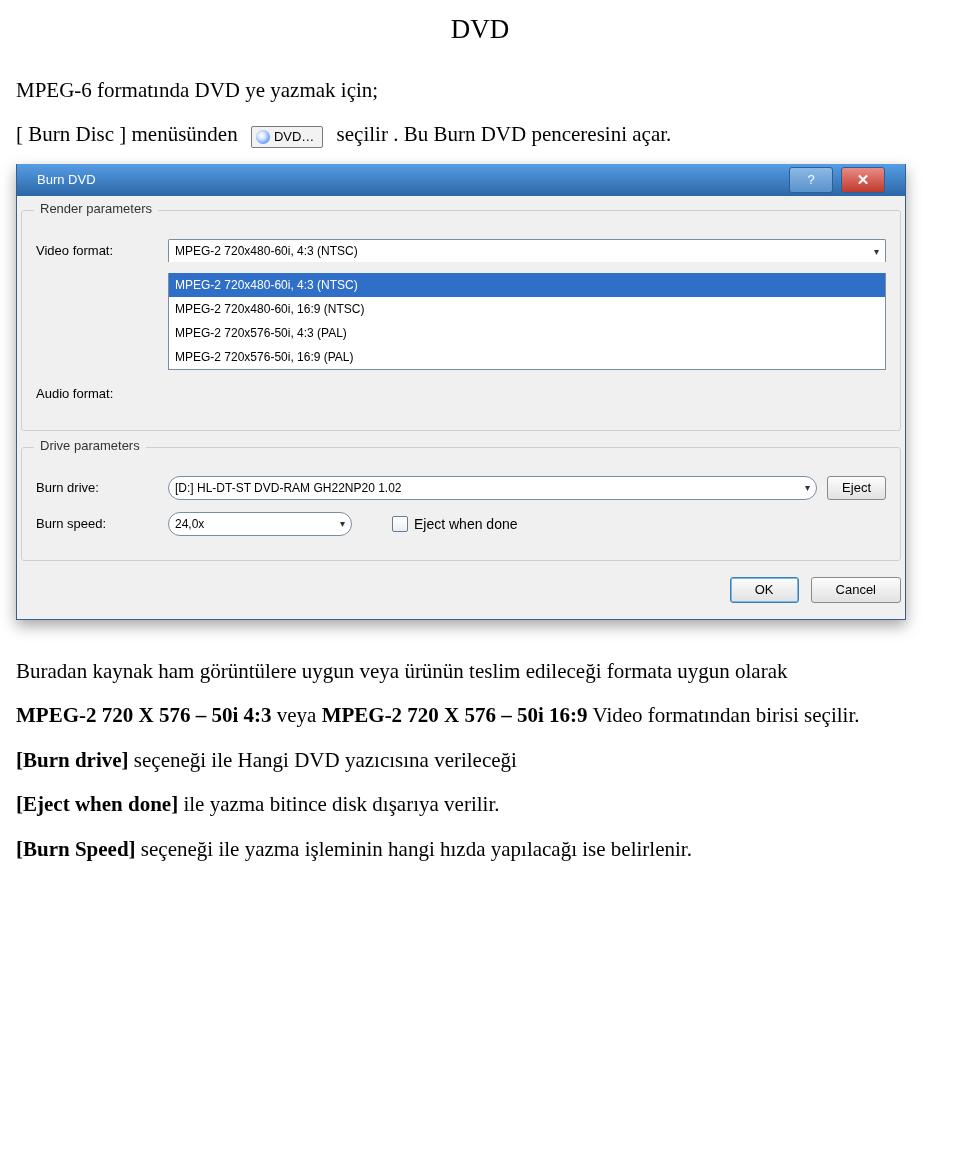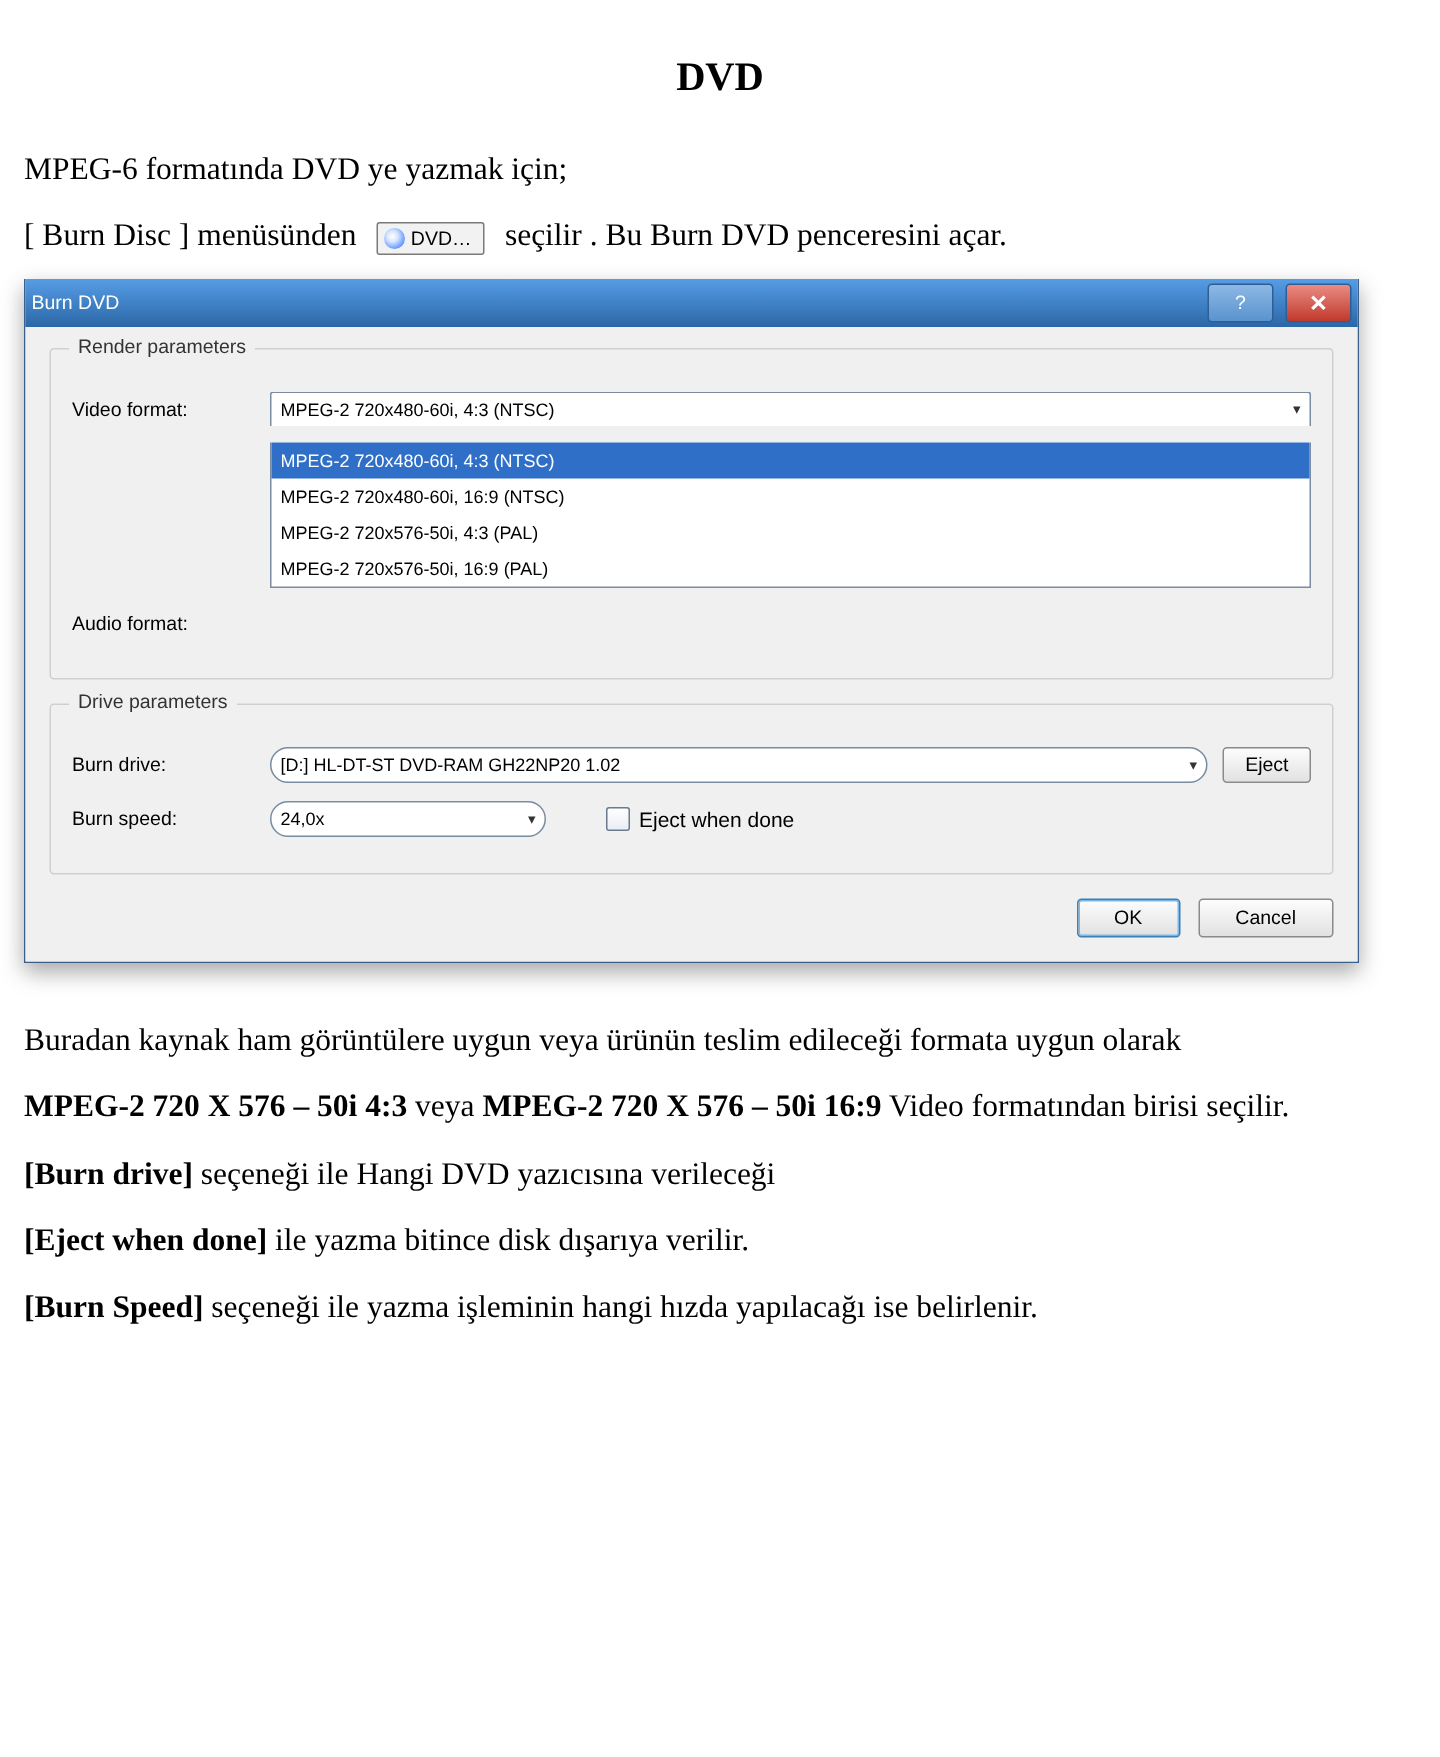--- a/index.html
+++ b/index.html
@@ -1,30 +1,30 @@
 <!DOCTYPE html>
 <html><head>
 <meta charset="utf-8">
 <style>
   html,body{margin:0;padding:0;background:#fff;color:#000;font-family:"Times New Roman",serif}
   .page{width:960px;margin:0 auto;padding:10px 16px 40px;box-sizing:border-box}
-  .title{text-align:center;font-size:27px;font-weight:bold;margin:26px 0 30px}
+  .title{text-align:center;font-size:27px;font-weight:normal;margin:4px 0 30px}
   .para{font-size:21px;line-height:1.45;margin:0 0 14px}
   .bold{font-weight:bold}
   .inline-chip{display:inline-block;vertical-align:middle;margin:0 8px;border:1px solid #7a7a7a;background:#f2f2f2;padding:2px 8px 2px 4px;font-family:"Segoe UI",Tahoma,Arial,sans-serif;font-size:13px;line-height:16px;border-radius:2px}
   .chip-icon{display:inline-block;width:14px;height:14px;border-radius:50%;background:radial-gradient(circle at 40% 40%,#fff,#d9e6ff 30%,#6a9cff 70%,#2b5fc5);vertical-align:middle;margin-right:4px}
   .screenshot{width:890px;margin:14px 0 36px}
   .win{font-family:"Segoe UI",Tahoma,Arial,sans-serif;font-size:13px;color:#000;border:1px solid #3a5f88;border-top:none;background:#f0f0f0;box-shadow:0 6px 14px rgba(0,0,0,.35)}
-  .titlebar{height:32px;background:linear-gradient(#569de5,#2b67a7);display:flex;align-items:center;padding:0 4px;color:#fff}
+  .titlebar{height:32px;background:linear-gradient(#569de5,#2b67a7);display:flex;align-items:center;padding:0 20px;color:#fff}
   .title-text{font-size:13px}
   .titlebar .btns{margin-left:auto;display:flex;gap:8px}
   .helpbtn,.closebtn{width:42px;height:24px;border:1px solid #2f5e94;border-radius:3px;display:flex;align-items:center;justify-content:center}
   .helpbtn{background:linear-gradient(#8cb8e6,#5a93cd)}
   .closebtn{background:linear-gradient(#e98b84,#c03a2c);font-size:15px;font-weight:bold}
-  .body{padding:14px 16px 16px;background:#f0f0f0}
+  .body{padding:14px 4px 16px;background:#f0f0f0}
   .group{border:1px solid #cfcfcf;border-radius:3px;padding:18px 14px 14px;margin-bottom:16px;position:relative;background:#f0f0f0}
   .group-legend{position:absolute;top:-10px;left:12px;background:#f0f0f0;padding:0 6px;font-size:13px;color:#333}
   .row{display:flex;align-items:center;margin:8px 0;min-height:28px}
   .lab{width:132px;font-size:13px}
   .combo{flex:1;height:22px;border:1px solid #7a8ca0;background:#fff;display:flex;align-items:center;padding:0 6px;font-size:12px;justify-content:space-between;border-radius:12px}
   .combo .arrow{font-size:10px;color:#333}
   .combo.open{border-bottom:none;border-radius:2px 2px 0 0}
   .dropdown{border:1px solid #7a8ca0;border-top:none;background:#fff;margin-left:132px;font-size:12px}
   .dropdown .opt{padding:4px 6px;line-height:16px}
   .dropdown .opt.sel{background:#2f6fc7;color:#fff}

